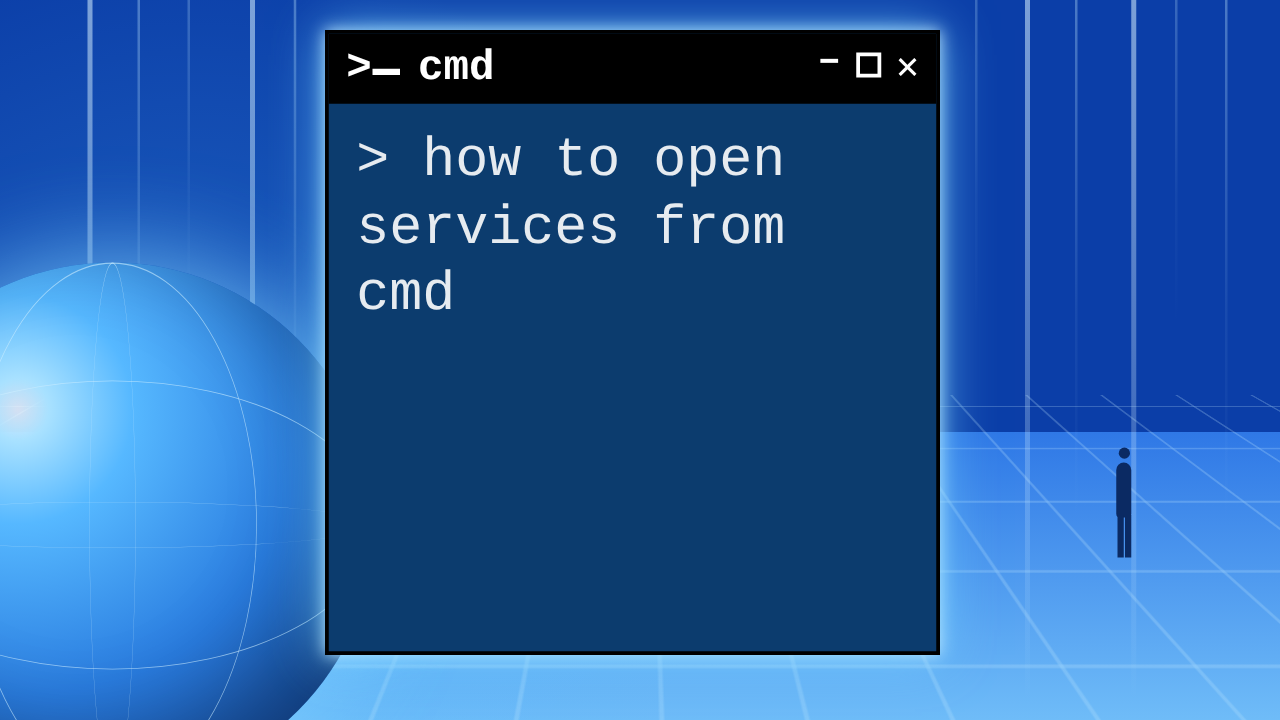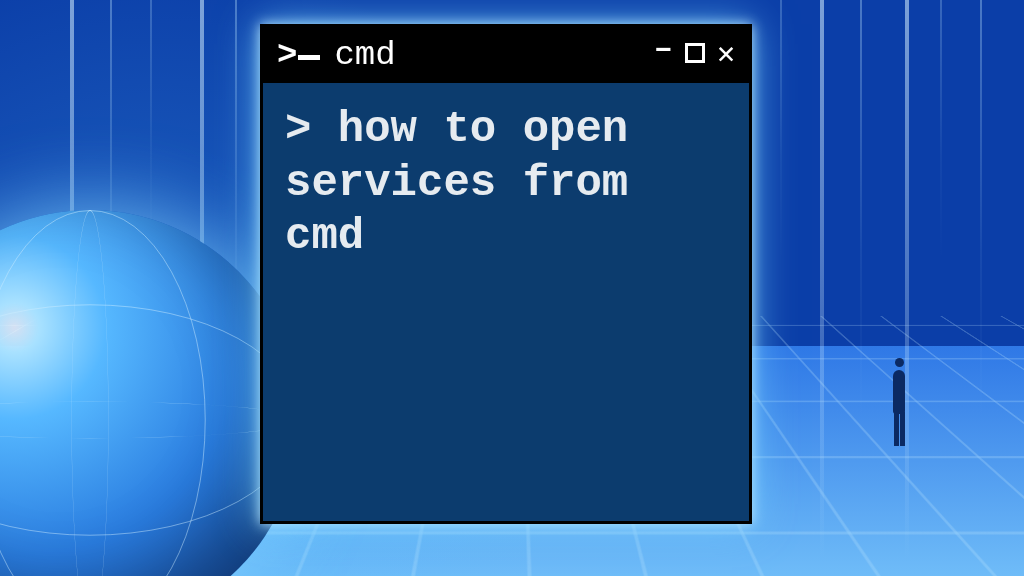--- a/index.html
+++ b/index.html
@@ -117,21 +117,21 @@
       letter-spacing: -2px;
       display: flex;
       align-items: center;
       gap: 3px;
     }
     .prompt-icon .gt { font-size: 34px; }
     .prompt-icon .us { display:inline-block; width: 22px; height: 5px; background:#fff; margin-bottom: -4px; }
 
     .title-text {
       font-size: 34px;
-      font-weight: normal;
+      font-weight: bold;
       flex: 1;
     }
 
     .win-controls {
       display: flex;
       gap: 12px;
       align-items: center;
     }
     .win-btn {
       color: #fff;
@@ -147,21 +147,21 @@
       border: 3px solid #fff;
       display: inline-block;
     }
     .win-close { font-size: 30px; }
 
     .term-body {
       padding: 20px 22px;
       color: #e6ebf0;
       font-size: 44px;
       line-height: 1.22;
-      font-weight: 700;
+      font-weight: 400;
       word-break: break-word;
     }
     .term-body .caret {
       color: #e6ebf0;
     }
   </style>
 </head>
 <body>
 
 <div class="scene">

